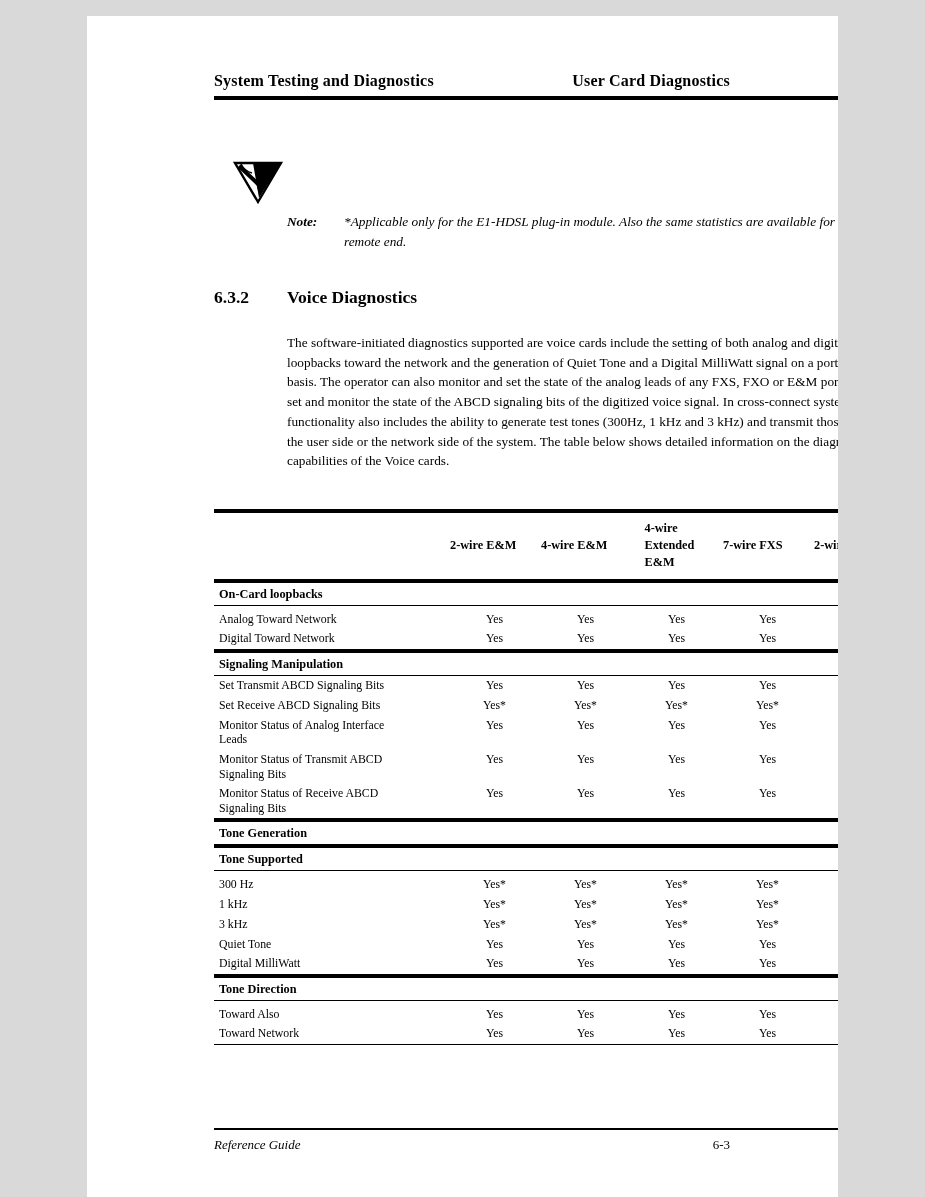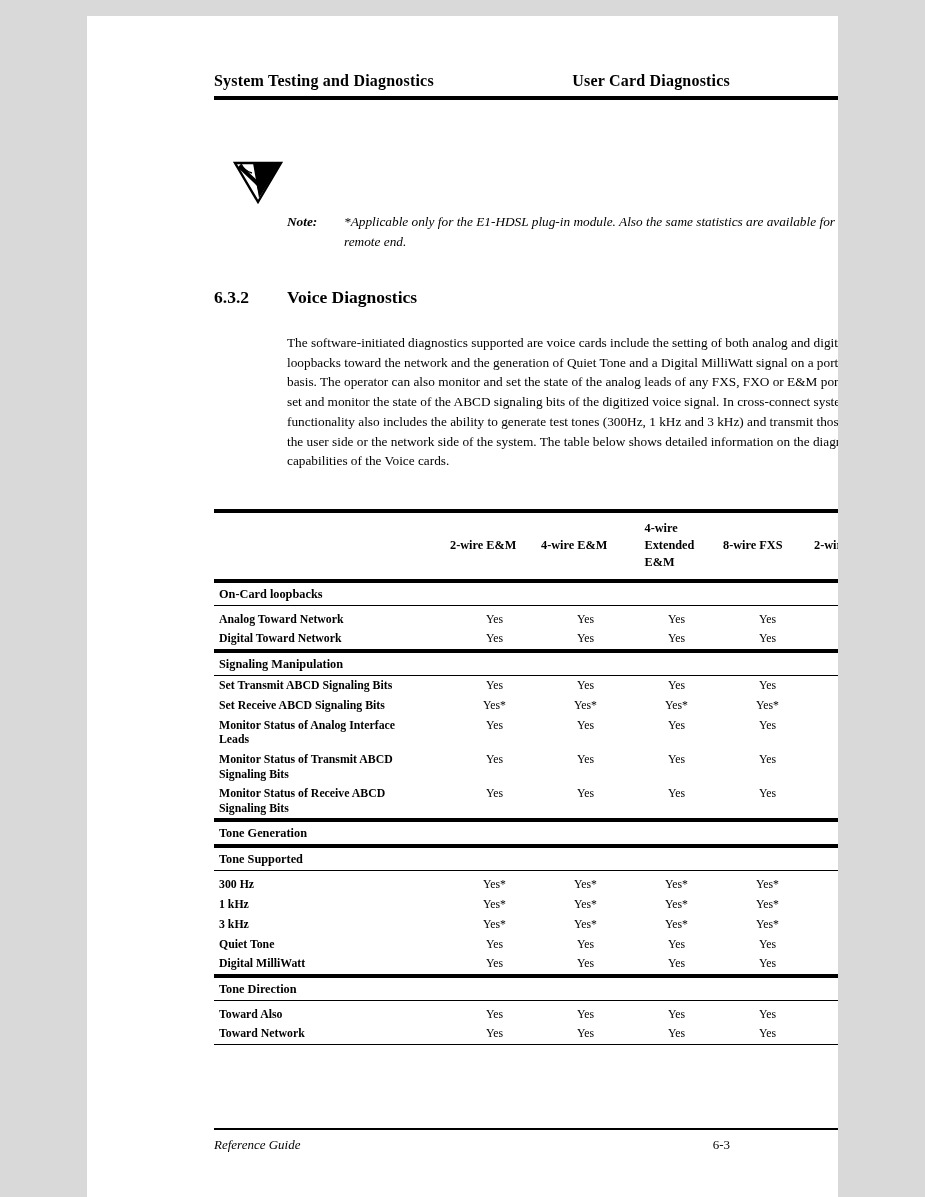--- a/index.html
+++ b/index.html
@@ -29,21 +29,21 @@
   
   table.diag{position:absolute;left:127px;top:493px;width:690px;border-collapse:collapse;
              table-layout:fixed;border-top:4px solid #000;border-bottom:1.5px solid #000;}
   table.diag thead th{border-bottom:4px solid #000;font-size:12.3px;font-weight:bold;
              text-align:left;vertical-align:middle;padding:7px 1px;line-height:1.4;}
   th.col-label{width:235px;}
   th .narrow{display:block;max-width:64px;margin:0 auto;}
   tr.section-title td{border-top:4px solid #000;border-bottom:1.2px solid #000;
              font-weight:bold;font-size:12.3px;padding:4px 5px 3px 5px;}
   tr.data-row td{font-size:11.8px;line-height:1.25;padding:2.5px 2px;vertical-align:top;}
-  tr.data-row td.row-label{text-align:left;padding-left:5px;padding-right:44px;font-weight:bold;}
+  tr.data-row td.row-label{text-align:left;padding-left:5px;padding-right:44px;}
   tr.data-row td.value{text-align:center;}
   tr.data-row.first-row td{padding-top:6px;}
 
   
   .ftr-rule{position:absolute;left:127px;top:1112px;width:690px;height:2px;background:#000;}
   .ftr{position:absolute;top:1121px;font-size:13px;}
   .ftr-left{left:127px;font-style:italic;}
   .ftr-right{right:108px;}
 </style>
 </head>
@@ -86,21 +86,21 @@
         <col>
     </colgroup>
     <thead>
       <tr>
         <th class="col-label"></th>
         <th><span>2-wire E&amp;M</span></th>
         <th><span>4-wire E&amp;M</span></th>
         <th>
             <span class="narrow">4-wire Extended E&amp;M</span>
           </th>
-        <th><span>8-wire FXS</span></th>
+        <th><span>7-wire FXS</span></th>
         <th><span>2-wire FXO</span></th>
       </tr>
     </thead>
     <tbody>
         <tr class="section-title">
           <td colspan="6">On-Card loopbacks</td>
         </tr>
         <tr class="data-row first-row">
           <td class="row-label">Analog Toward Network</td>
           <td class="value">Yes</td>

